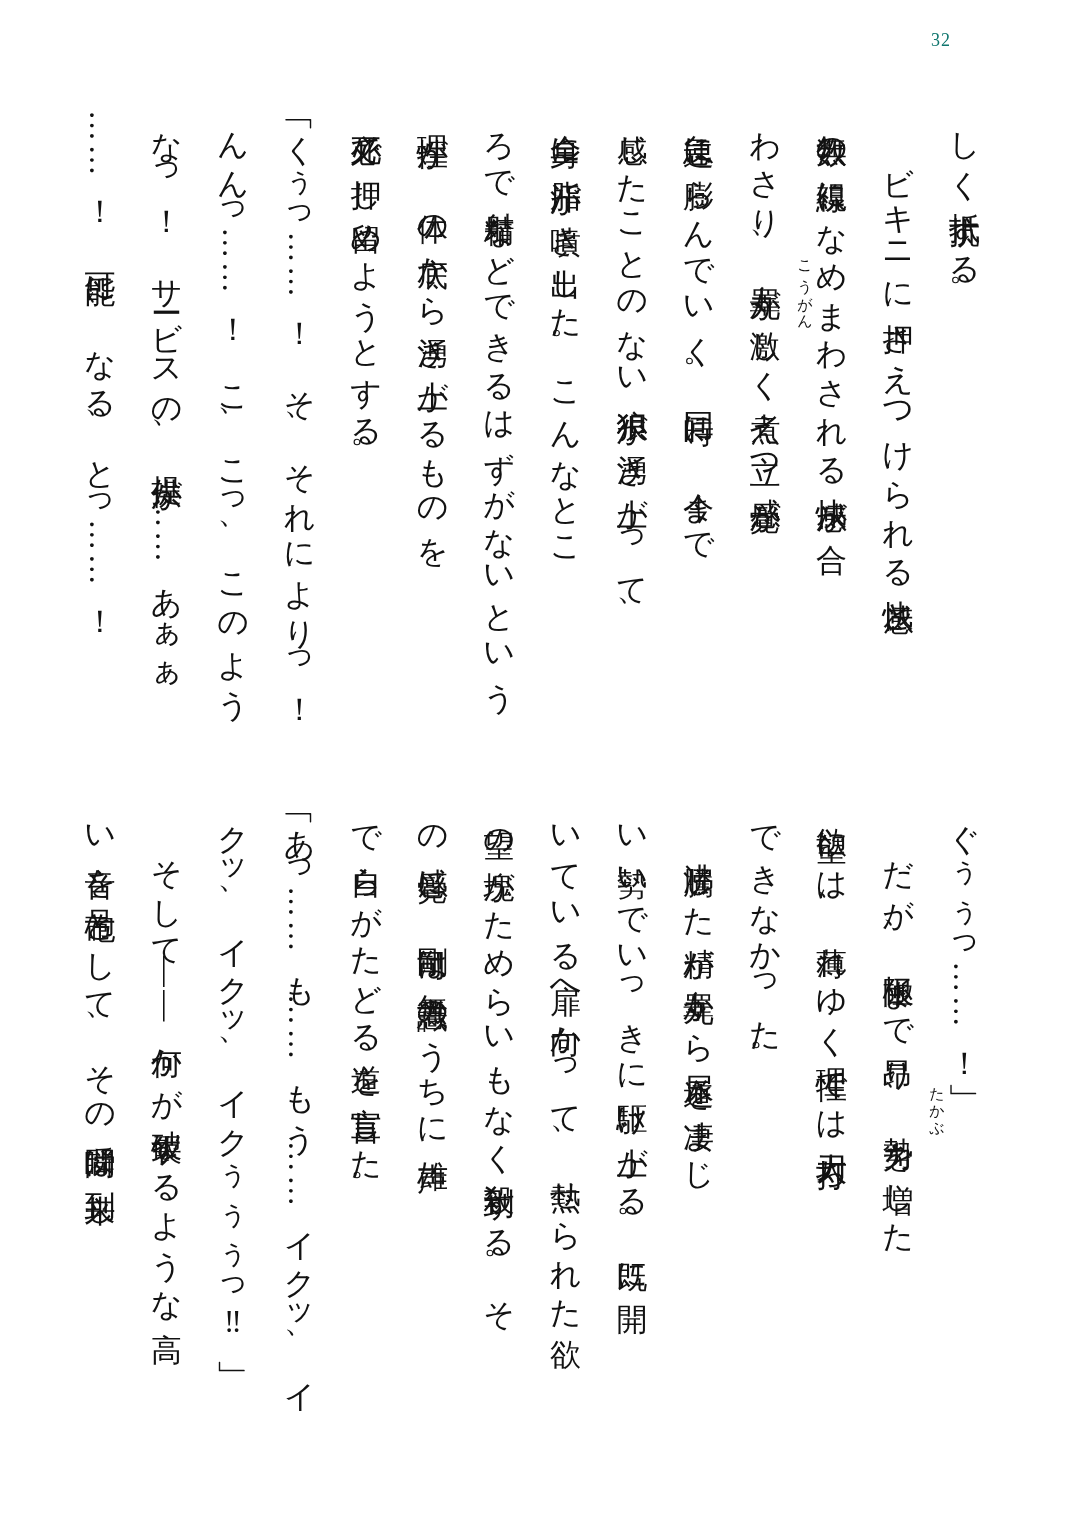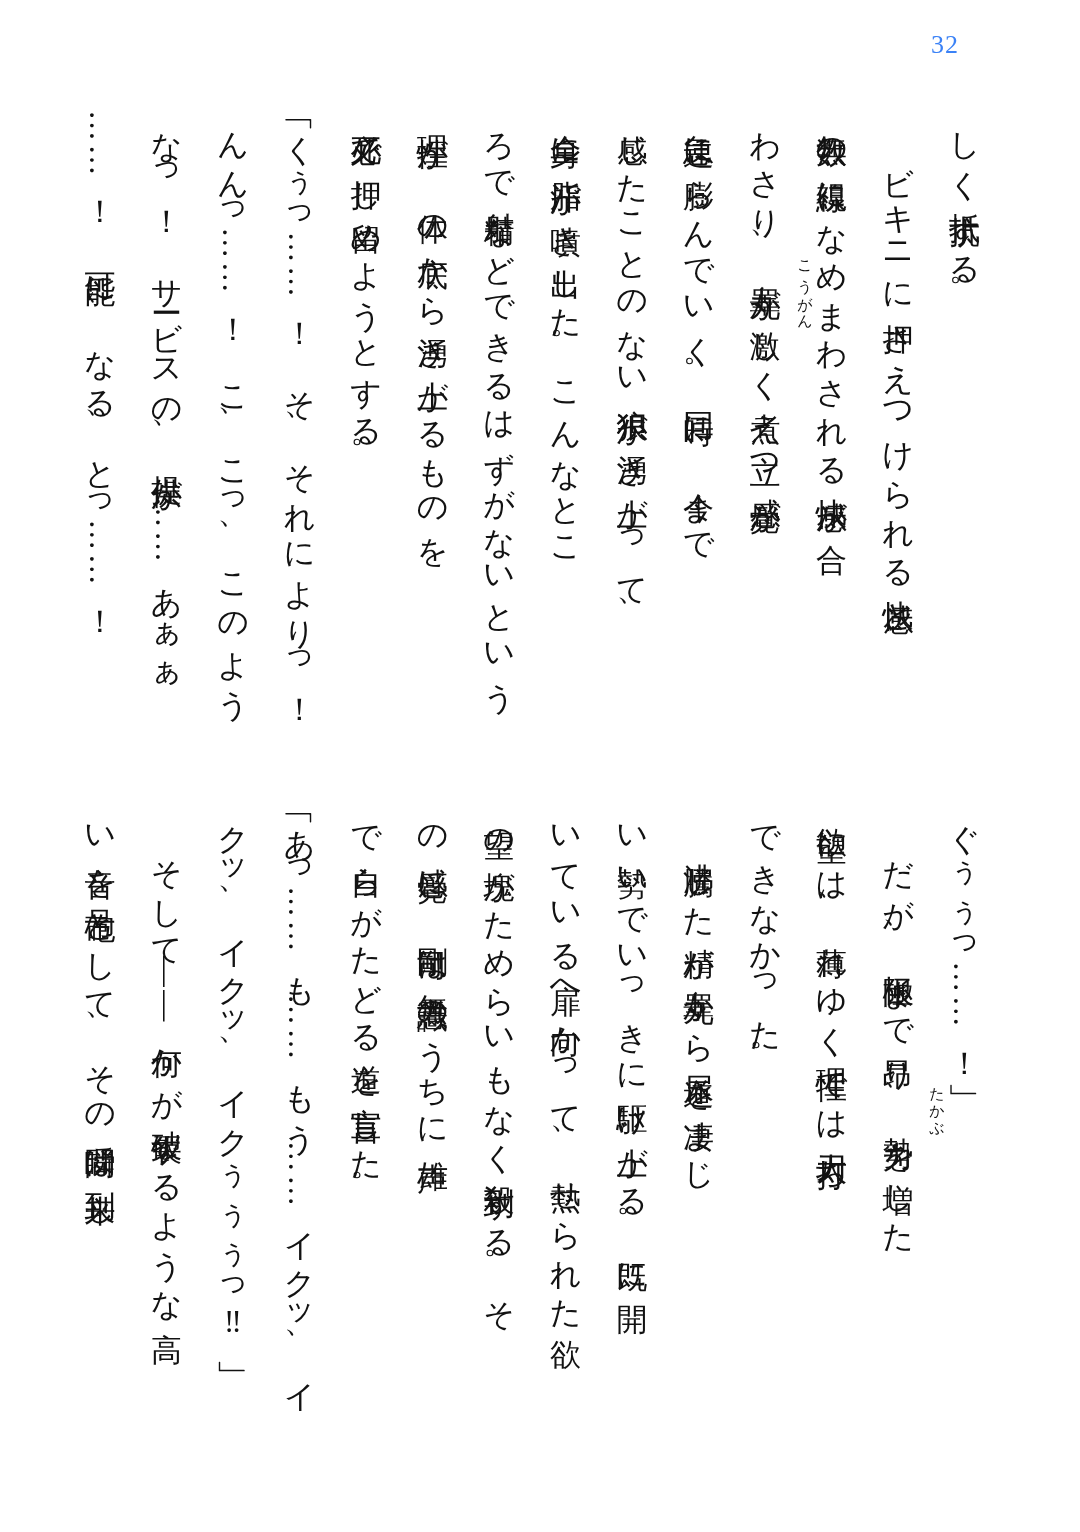--- a/index.html
+++ b/index.html
@@ -3,21 +3,21 @@
 <meta charset="utf-8">
 <style>
   html,body{margin:0;padding:0;}
   body{
     width:1080px;height:1532px;position:relative;background:#ffffff;
     font-family:"Liberation Serif","DejaVu Serif",serif;color:#121212;
     overflow:hidden;
   }
   .page-number{
     position:absolute;top:30px;left:931px;
-    font-size:26px;letter-spacing:1px;color:#3b82f6;text-align:right;
+    font-size:18px;letter-spacing:1px;color:#0f766e;text-align:right;
   }
   .vblock{
     position:absolute;right:83px;
     writing-mode:vertical-rl;text-orientation:mixed;
     font-size:31px;letter-spacing:3.5px;color:#121212;
   }
   .vblock.upper{top:110px;height:700px;}
   .vblock.lower{top:804px;height:700px;}
   .col{
     margin:0;padding:0;line-height:66.5px;white-space:nowrap;

